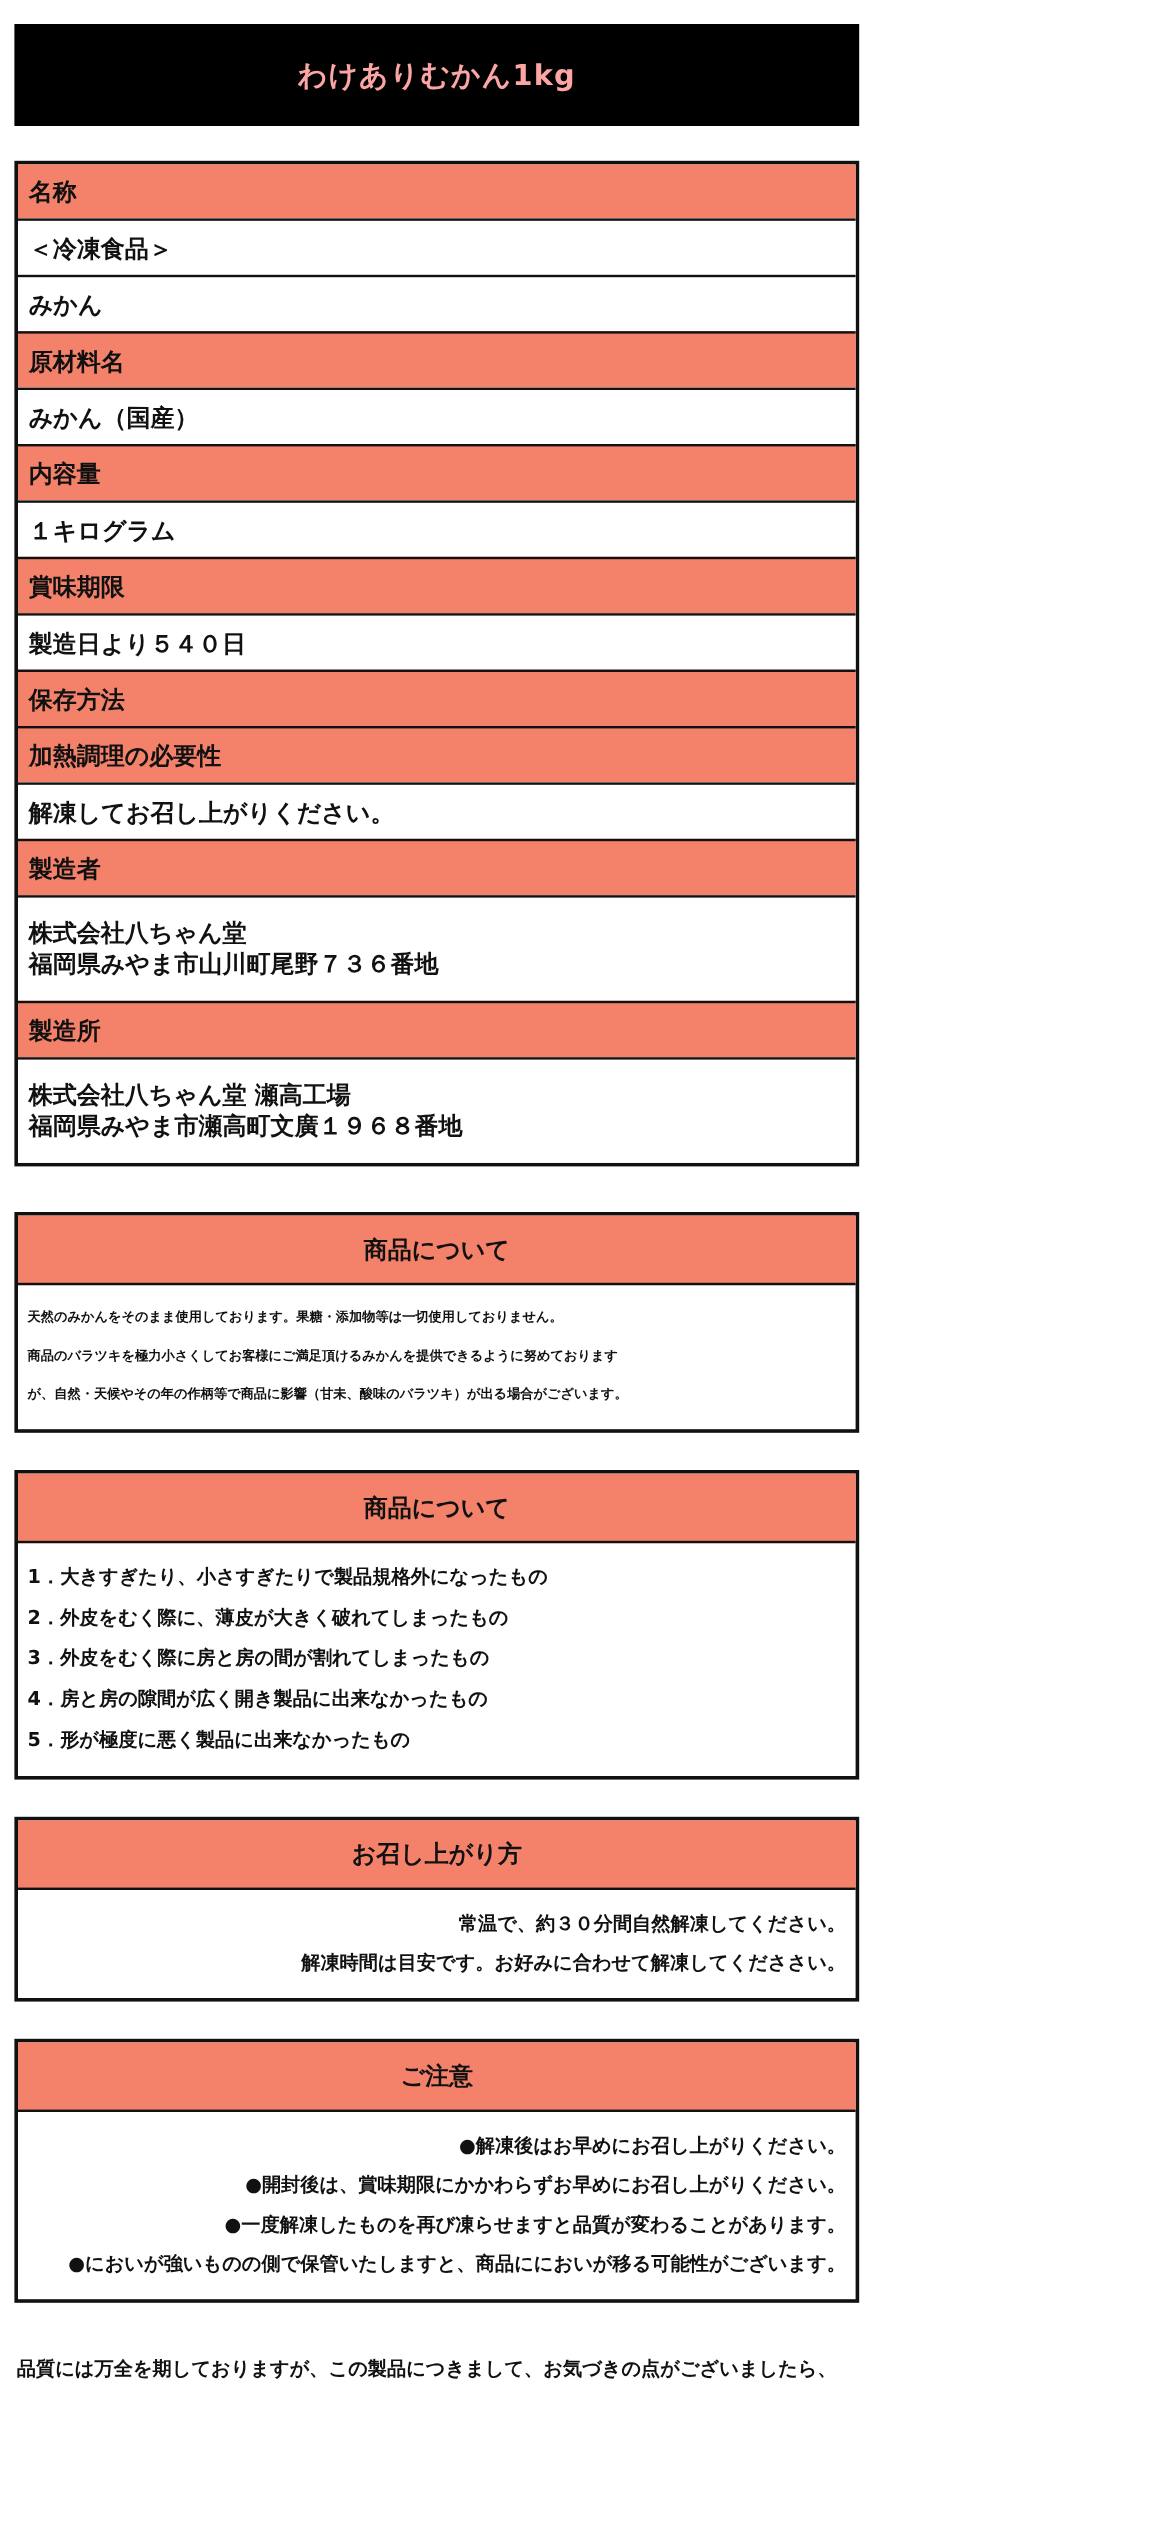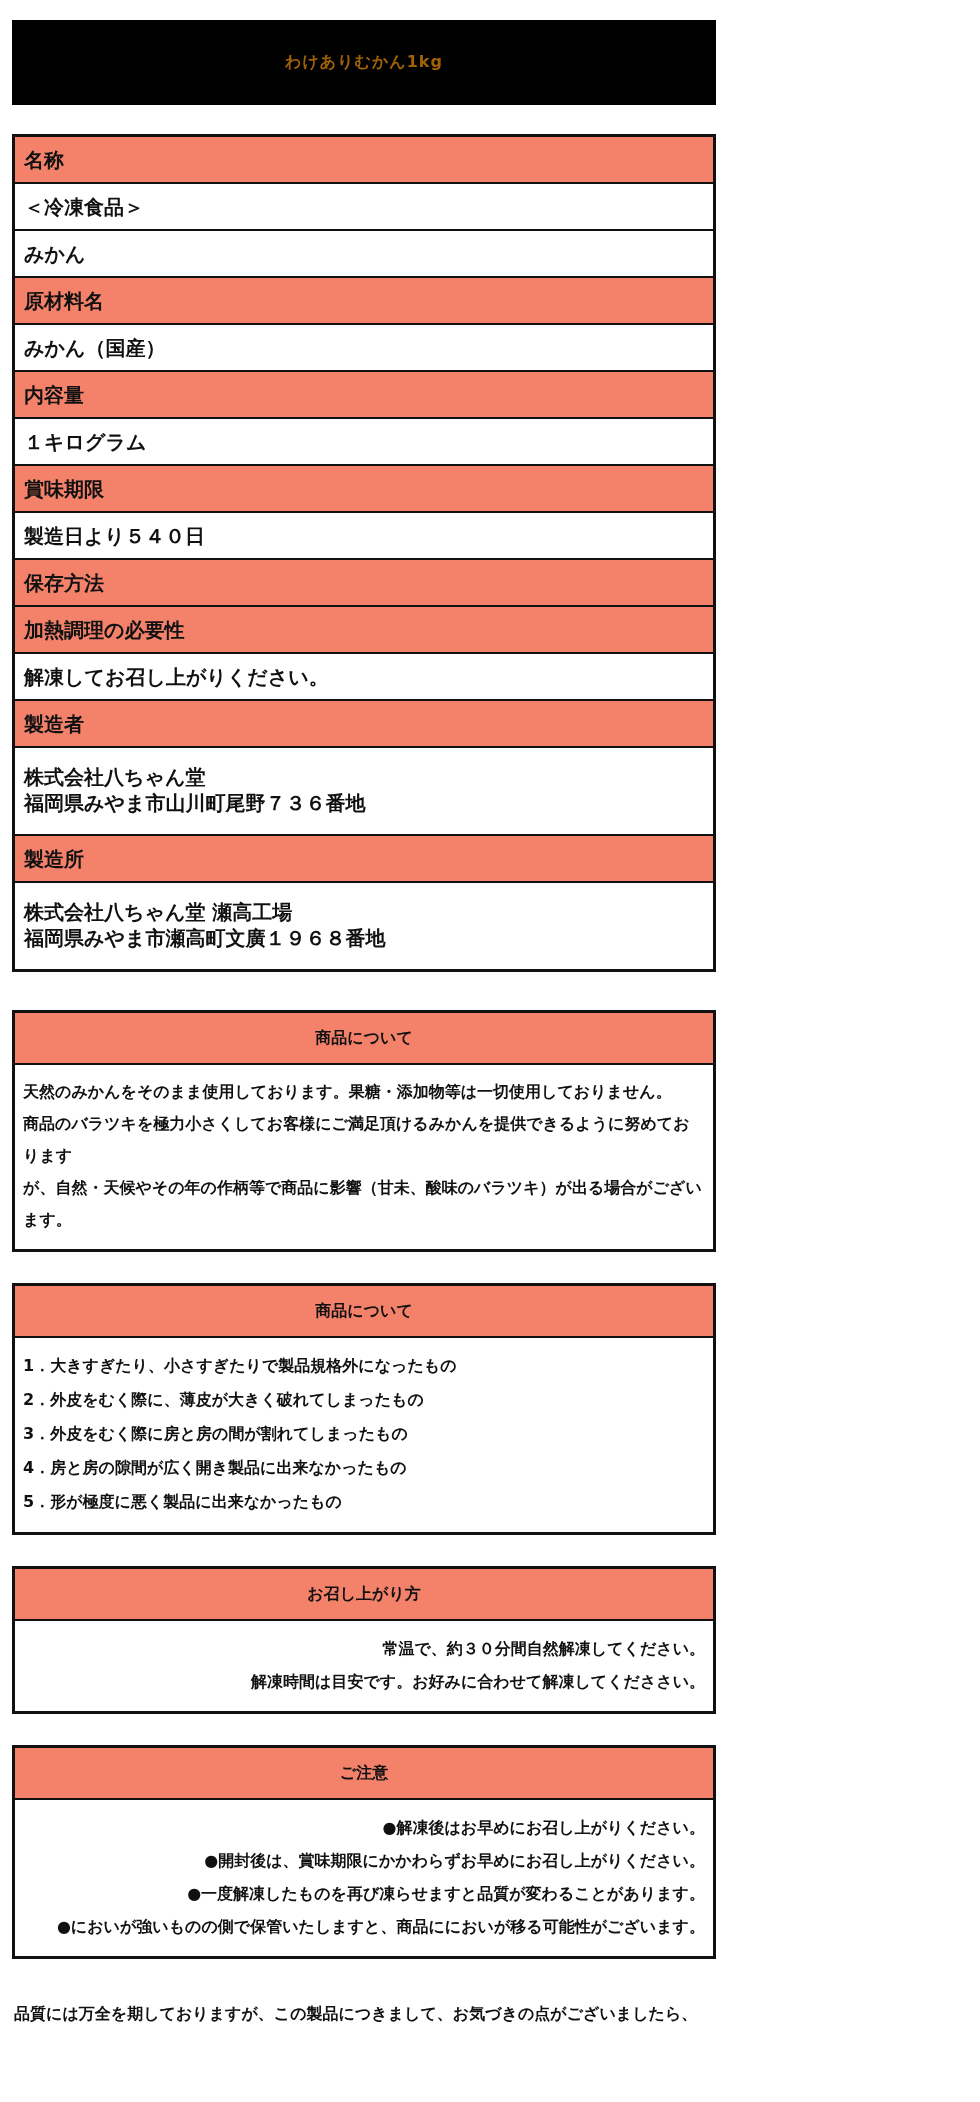--- a/index.html
+++ b/index.html
@@ -11,42 +11,42 @@
   .page { padding:20px 0 40px 12px; }
   .content { width:704px; }
 
   
   .title-bar {
     background:#000000; height:85px;
     display:flex; align-items:center; justify-content:center;
     margin-bottom:29px;
   }
   .title-bar .t {
-    color:#a16207; font-size:16px; letter-spacing:1px;
+    color:#fca5a5; font-size:24px; letter-spacing:1px;
   }
 
   
   .spec-table { border:3px solid #111; margin-bottom:38px; }
   .srow {
     font-size:20px; line-height:26px; padding:10px 9px 9px 9px;
     border-top:2px solid #111; background:#ffffff;
   }
   .srow:first-child { border-top:none; }
   .srow.label { background:#f4826b; }
   .srow.multi { padding:16px 9px 18px 9px; }
   .srow.multi .vline + .vline { }
 
   
   .section { border:3px solid #111; margin-bottom:31px; }
   .section-header {
     background:#f4826b; border-bottom:2px solid #111;
-    text-align:center; font-size:16px; padding:15px 0 14px 0;
+    text-align:center; font-size:20px; padding:15px 0 14px 0;
   }
   .section-body { padding:11px 8px 13px 8px; }
-  .section-body .line { font-size:16px; line-height:32px; }
+  .section-body .line { font-size:11px; line-height:32px; }
   .section-body.list .line { font-size:16px; line-height:34px; }
   .section-body.loose .line { font-size:16px; line-height:33px;text-align:right; }
 
   
   .footer { font-size:16px; line-height:35px; padding:6px 0 0 2px; }
 </style>
 </head>
 <body>
 
 <div class="page">

